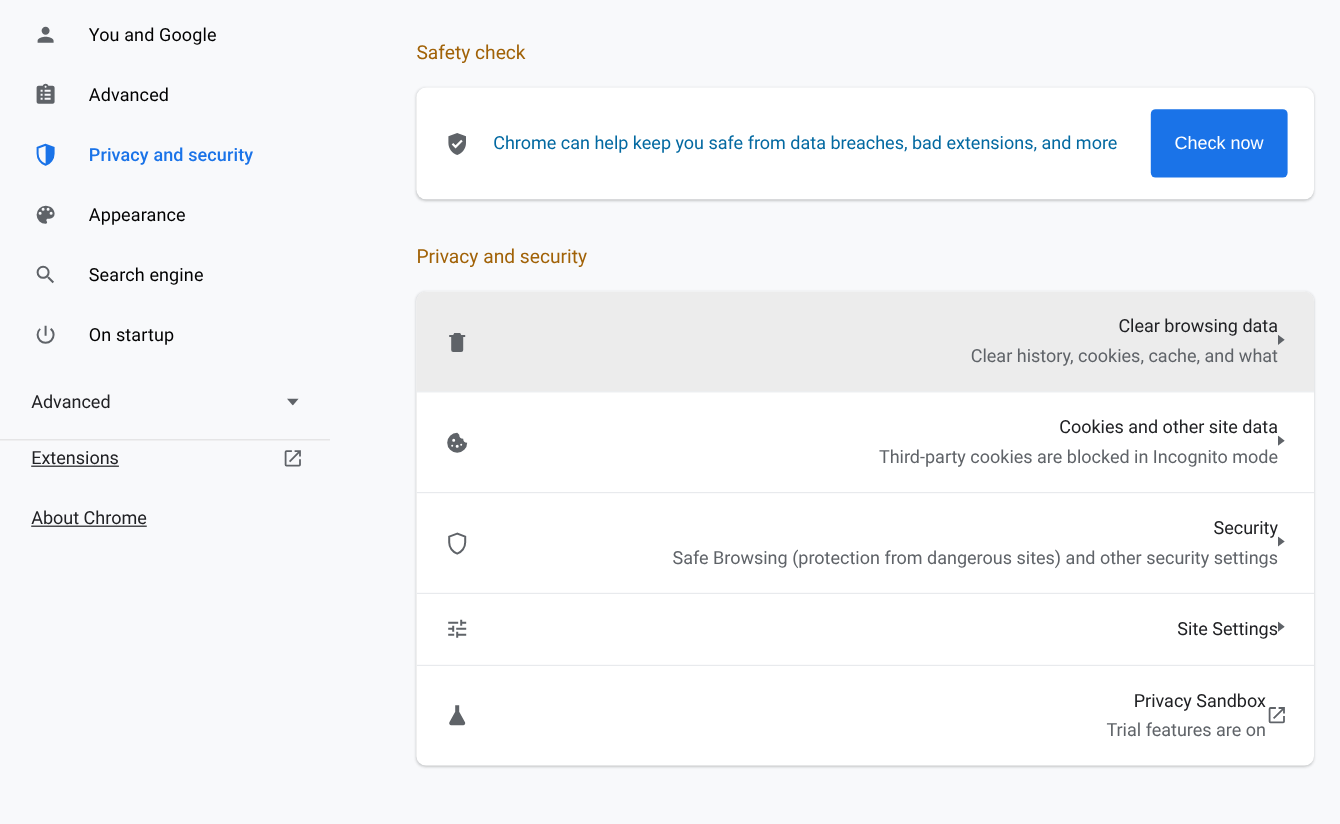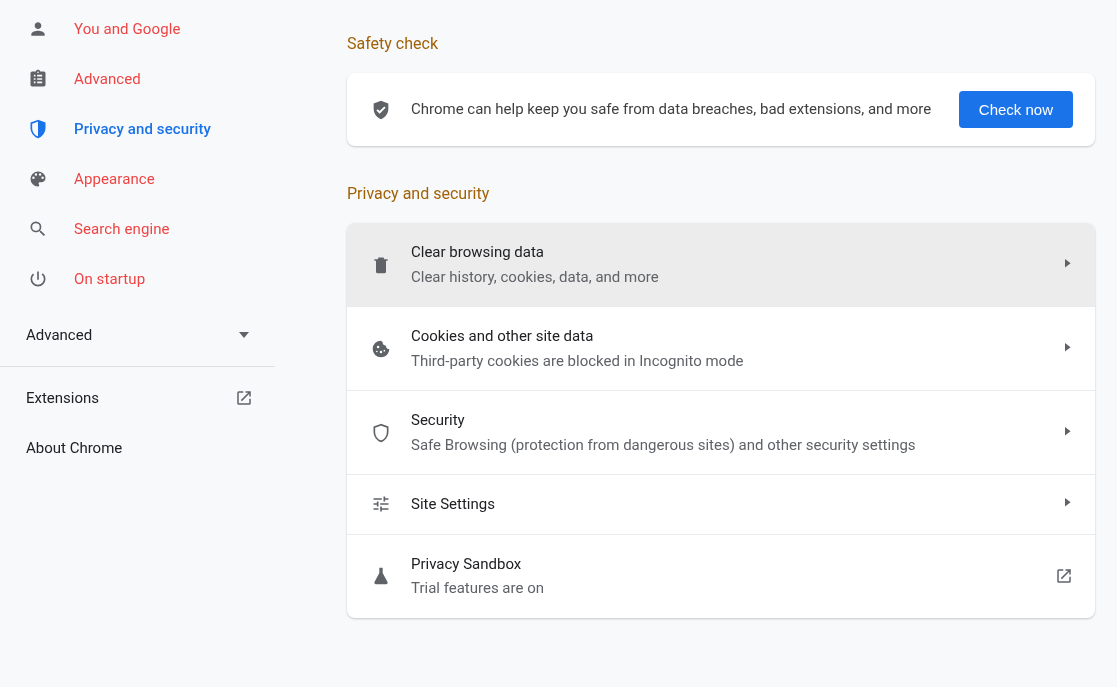--- a/index.html
+++ b/index.html
@@ -16,21 +16,21 @@
   .sidebar {
     width: 275px;
     padding-top: 4px;
   }
   .nav-item {
     display: flex;
     align-items: center;
     height: 50px;
     padding-left: 26px;
     cursor: pointer;
-    color: #ef4444;
+    color: #000000;
   }
   .nav-item.active { color: #1a73e8; }
   .nav-item .icon {
     width: 24px;
     height: 24px;
     display: flex;
     align-items: center;
     justify-content: center;
     color: #5f6368;
     flex-shrink: 0;
@@ -51,27 +51,27 @@
     cursor: pointer;
     color: #202124;
     margin-top: 6px;
     gap: 44px;
   }
   .advanced .label { font-size: 15px; }
   .advanced .caret { color: #5f6368; }
   .divider { height: 1px; background: #e0e0e0; margin: 6px 0 6px 0; width: 275px; }
   .footer-item {
     display: flex;
-    align-items: center;
     justify-content: space-between;
     height: 50px;
     padding: 0 22px 0 26px;
     cursor: pointer;
     color: #202124;
     font-size: 15px;
+    text-decoration: underline;
   }
   .footer-item .ext-icon { color: #5f6368; }
 
   .main {
     flex: 1;
     padding: 24px 22px 0 72px;
   }
   .section-title {
     font-size: 16px;
     color: #a16207;
@@ -96,42 +96,43 @@
     color: #5f6368;
     flex-shrink: 0;
     display: flex;
     align-items: center;
     justify-content: center;
   }
   .safety-row .msg {
     margin-left: 18px;
     font-size: 15px;
     line-height: 1.5;
-    color: #404040;
+    color: #0369a1;
     flex: 1;
   }
   .check-btn {
     background: #1a73e8;
     color: #fff;
     border: none;
     border-radius: 4px;
-    padding: 10px 20px;
+    padding: 20px 20px;
     font-size: 15px;
     font-weight: 500;
     cursor: pointer;
     margin-left: 12px;
     white-space: nowrap;
   }
 
   .list-row {
     display: flex;
     align-items: center;
     padding: 18px 22px;
     border-top: 1px solid #e8eaed;
     cursor: pointer;
+    text-align: right;
   }
   .list-row:first-child { border-top: none; }
   .list-row.hover { background: #ececec; }
   .list-row .row-icon {
     width: 24px;
     color: #5f6368;
     flex-shrink: 0;
     display: flex;
     align-items: center;
     justify-content: center;
@@ -264,21 +265,21 @@
     <div class="card">
 
       <div class="list-row hover">
         <span class="row-icon">
           <svg width="20" height="20" viewBox="0 0 24 24" fill="currentColor">
               <path d="M6 7h12v13a2 2 0 0 1-2 2H8a2 2 0 0 1-2-2V7zm3-4h6l1 2h4v2H4V5h4l1-2z"></path>
             </svg>
         </span>
         <div class="row-text">
           <div class="row-title">Clear browsing data</div>
-          <div class="row-sub">Clear history, cookies, data, and more</div>
+          <div class="row-sub">Clear history, cookies, cache, and what</div>
         </div>
         <span class="row-arrow">
           <svg width="8" height="12" viewBox="0 0 8 12" fill="currentColor">
               <path d="M0 0l8 6-8 6z" transform="scale(0.7)"></path>
             </svg>
         </span>
       </div>
 
       <div class="list-row">
         <span class="row-icon">

